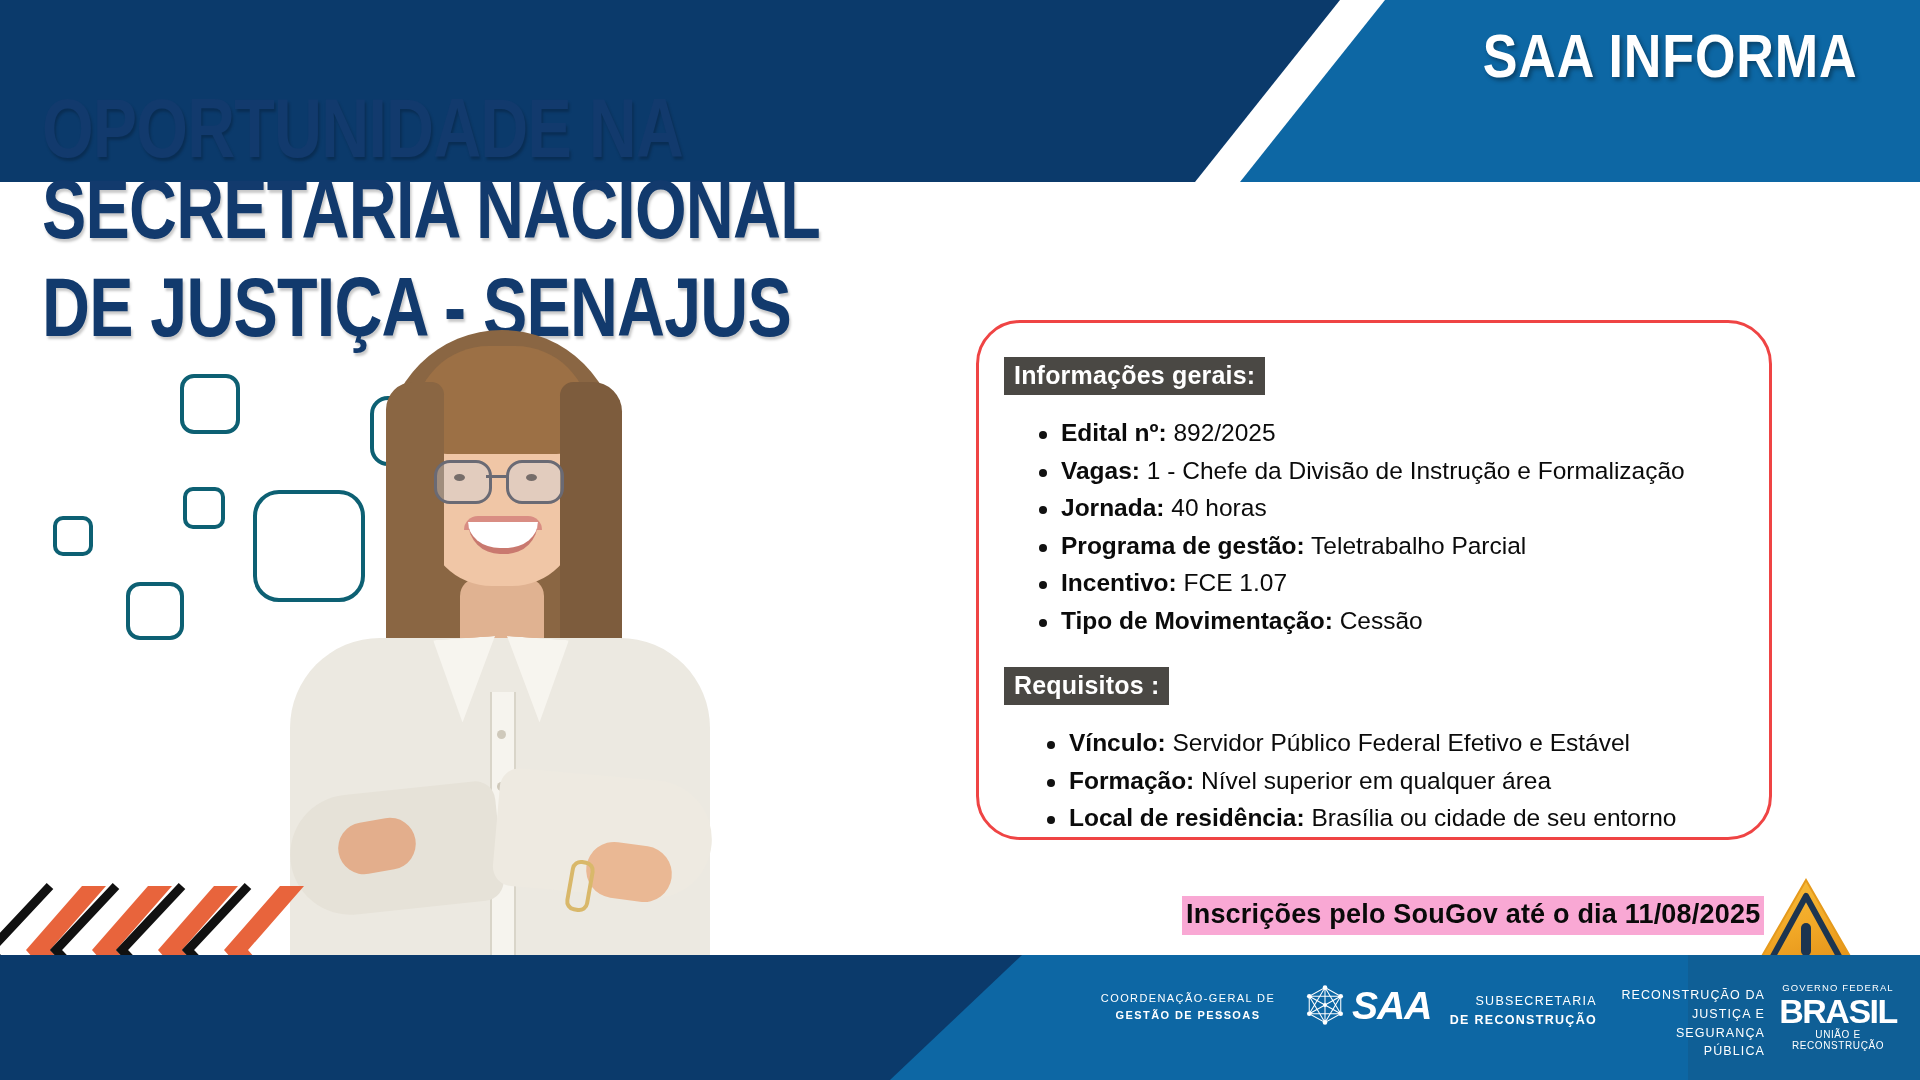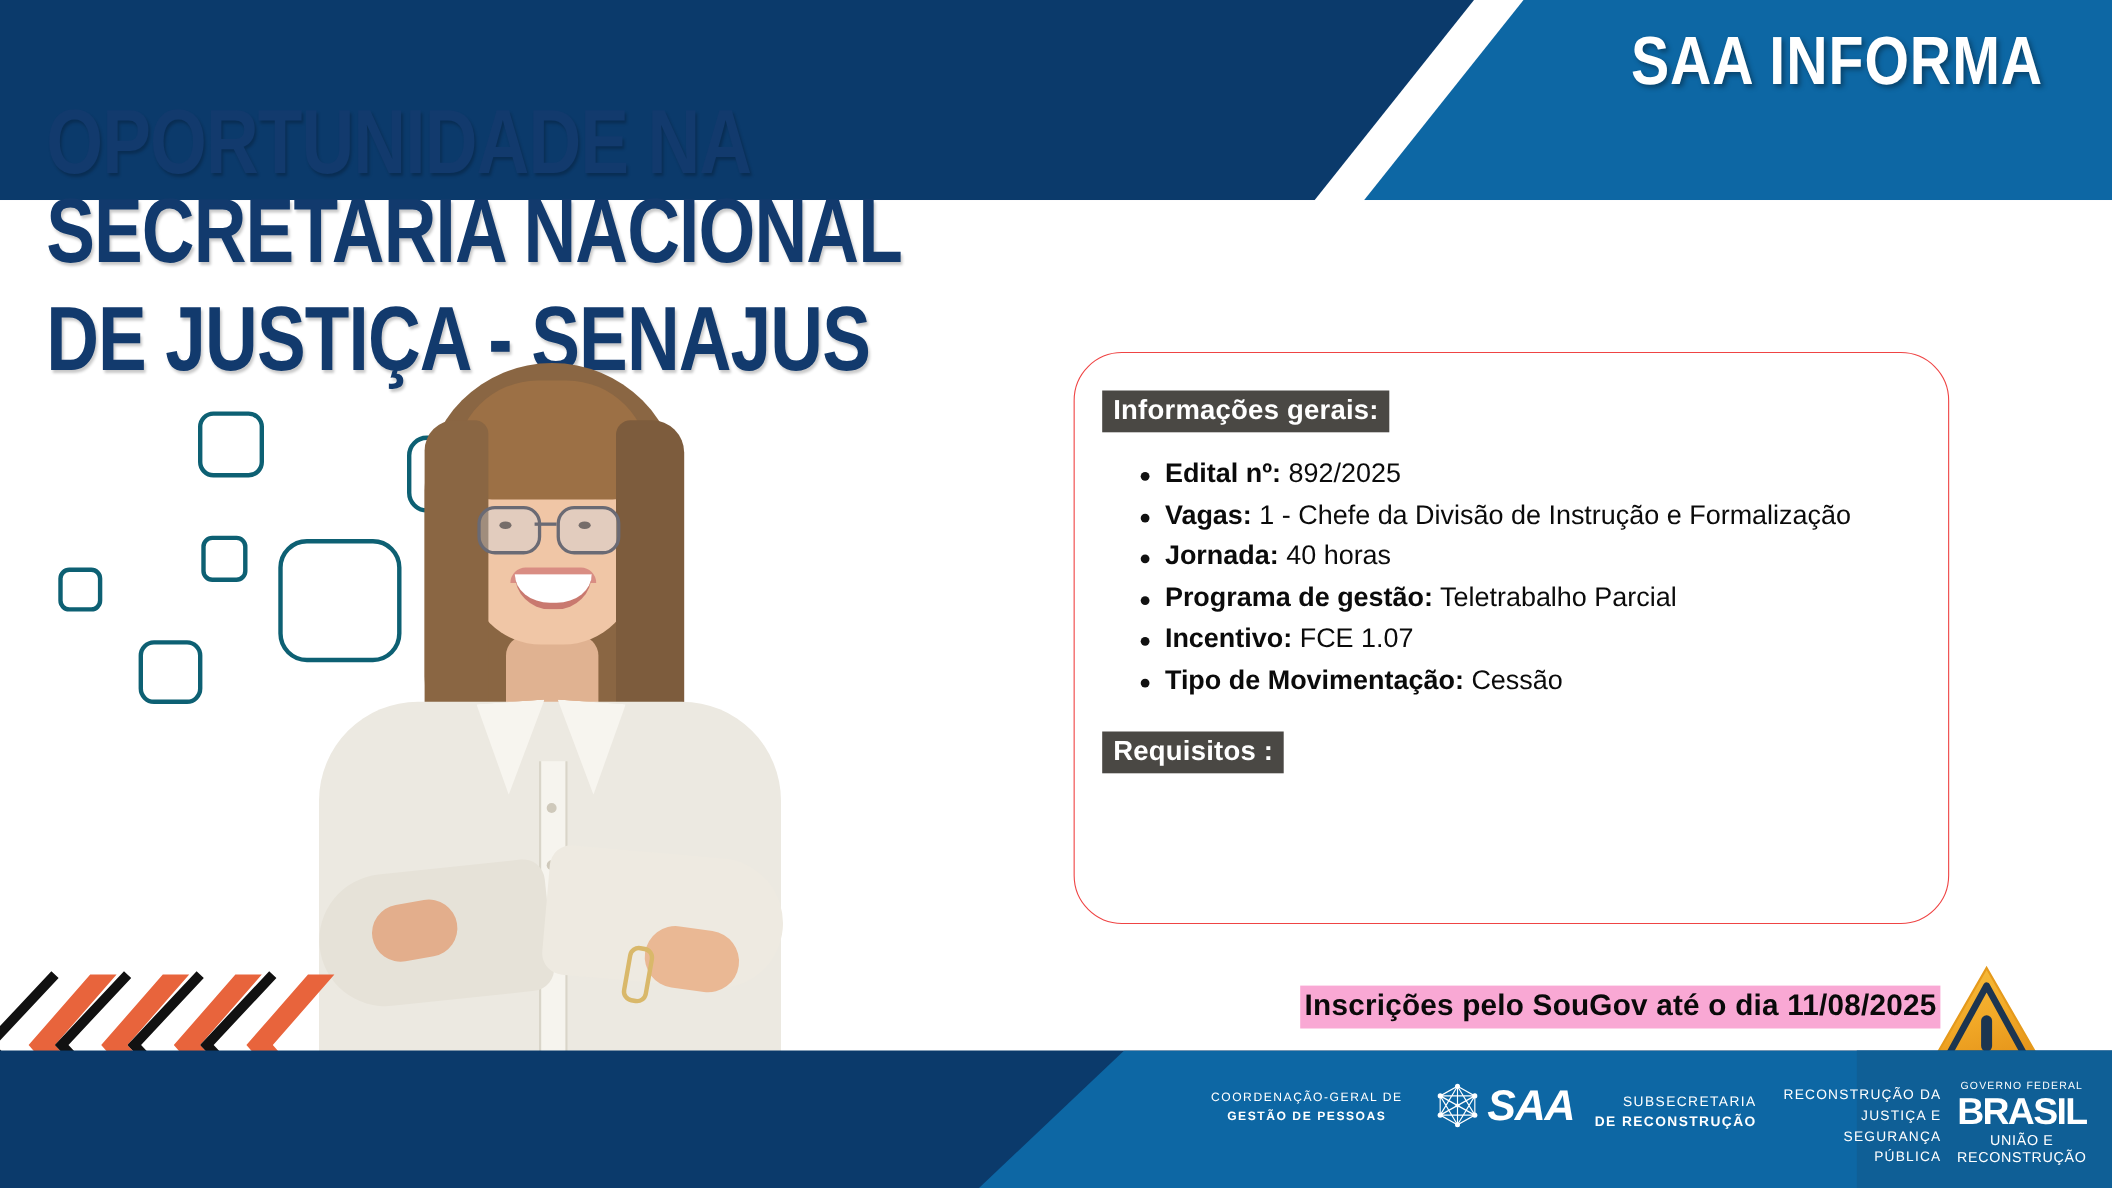--- a/index.html
+++ b/index.html
@@ -170,21 +170,21 @@
   }
   .p-skirt{
     position:absolute;left:64px;top:642px;width:336px;height:120px;
     background:#4b3127;border-radius:14px 14px 0 0;
   }
 
   
   .card{
     position:absolute;left:976px;top:320px;
     width:796px;height:520px;
-    border:1px solid #ef4444;
+    border:3px solid #ef4444;
     border-radius:44px;
     background:#ffffff;
     box-sizing:border-box;
   }
   .sec-head{
     display:inline-block;
     background:#4a4844;
     color:#ffffff;
     font-size:25px;
     font-weight:bold;
@@ -271,21 +271,21 @@
   .f-sub .b{font-weight:bold;}
   .f-min{
     left:1617px;top:986px;width:148px;text-align:right;
     font-size:12.5px;letter-spacing:1.1px;line-height:1.5;
   }
   .brasil{position:absolute;left:1778px;top:982px;width:120px;text-align:center;color:#fff;}
   .brasil .gf{font-size:9.5px;letter-spacing:1.1px;}
   .brasil .bw{
     font-size:34px;font-weight:bold;letter-spacing:-1.5px;line-height:1;margin-top:1px;
   }
-  .brasil .ur{font-size:13px;letter-spacing:.6px;margin-top:1px;}
+  .brasil .ur{font-size:10px;letter-spacing:.6px;margin-top:1px;}
 </style>
 </head>
 <body>
 
 <div class="poster">
 
   <div class="topbar-navy"></div>
   <div class="topbar-blue"></div>
   <div class="saa-informa">SAA INFORMA</div>
 
@@ -337,20 +337,25 @@
       <li><b>Edital nº:</b> <span>892/2025</span></li>
       <li><b>Vagas:</b> <span>1 - Chefe da Divisão de Instrução e Formalização</span></li>
       <li><b>Jornada:</b> <span>40 horas</span></li>
       <li><b>Programa de gestão:</b> <span>Teletrabalho Parcial</span></li>
       <li><b>Incentivo:</b> <span>FCE 1.07</span></li>
       <li><b>Tipo de Movimentação:</b> <span>Cessão</span></li>
     </ul>
 
     <div class="sec-head hd-req">Requisitos :</div>
 
+    <ul class="items list-req">
+      <li><b>Vínculo:</b> <span>Servidor Público Federal Efetivo e Estável</span></li>
+      <li><b>Formação:</b> <span>Nível superior em qualquer área</span></li>
+      <li><b>Local de residência:</b> <span>Brasília ou cidade de seu entorno</span></li>
+    </ul>
   </div>
 
   <div class="cta">Inscrições pelo SouGov  até o dia 11/08/2025</div>
 
   <div class="warning">
     <svg viewBox="0 0 128 118" xmlns="http://www.w3.org/2000/svg">
       <defs>
         <linearGradient id="wg" x1="0" y1="0" x2="0.3" y2="1">
           <stop offset="0" stop-color="#f6bf3f"></stop>
           <stop offset="0.5" stop-color="#f2a927"></stop>

